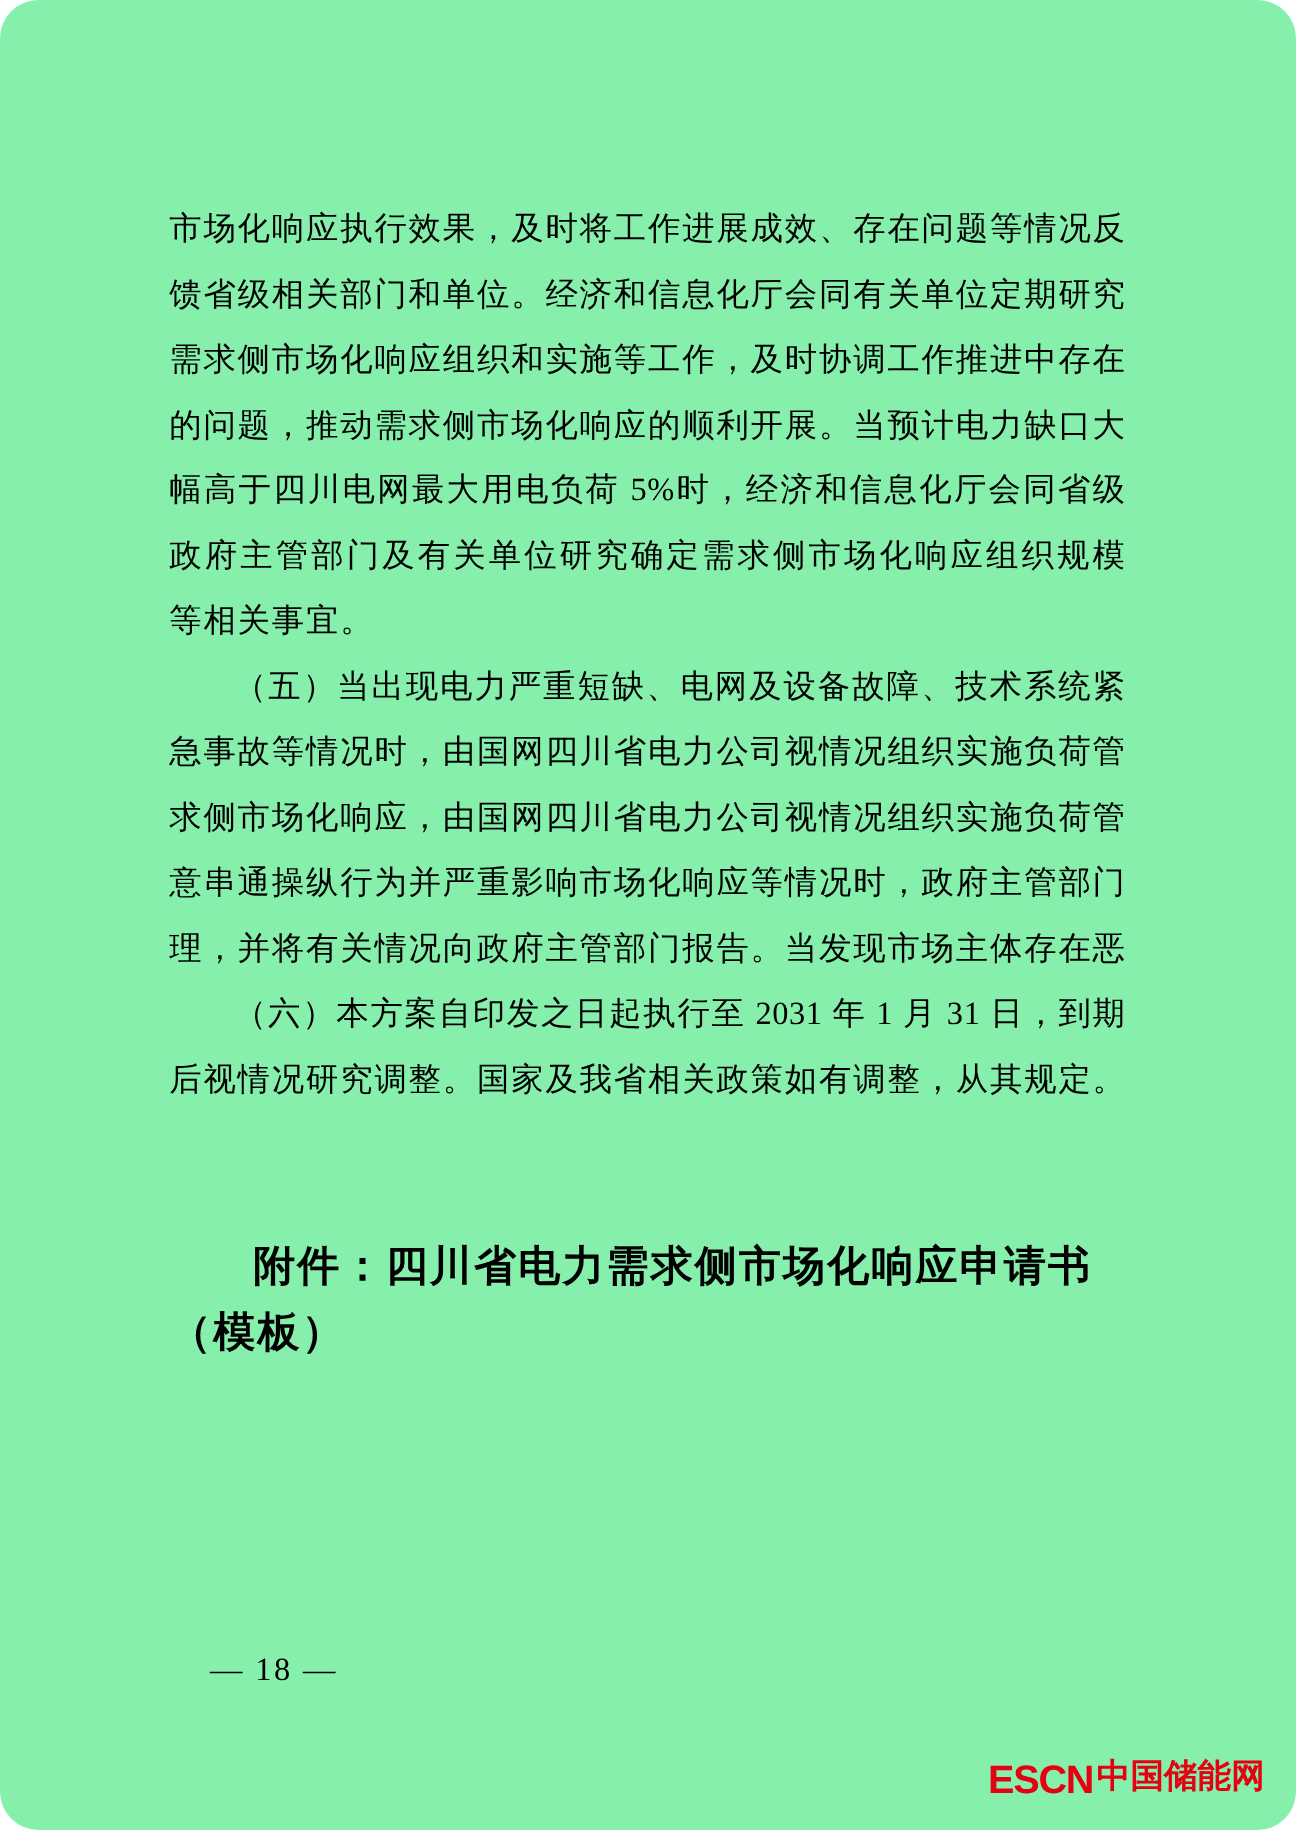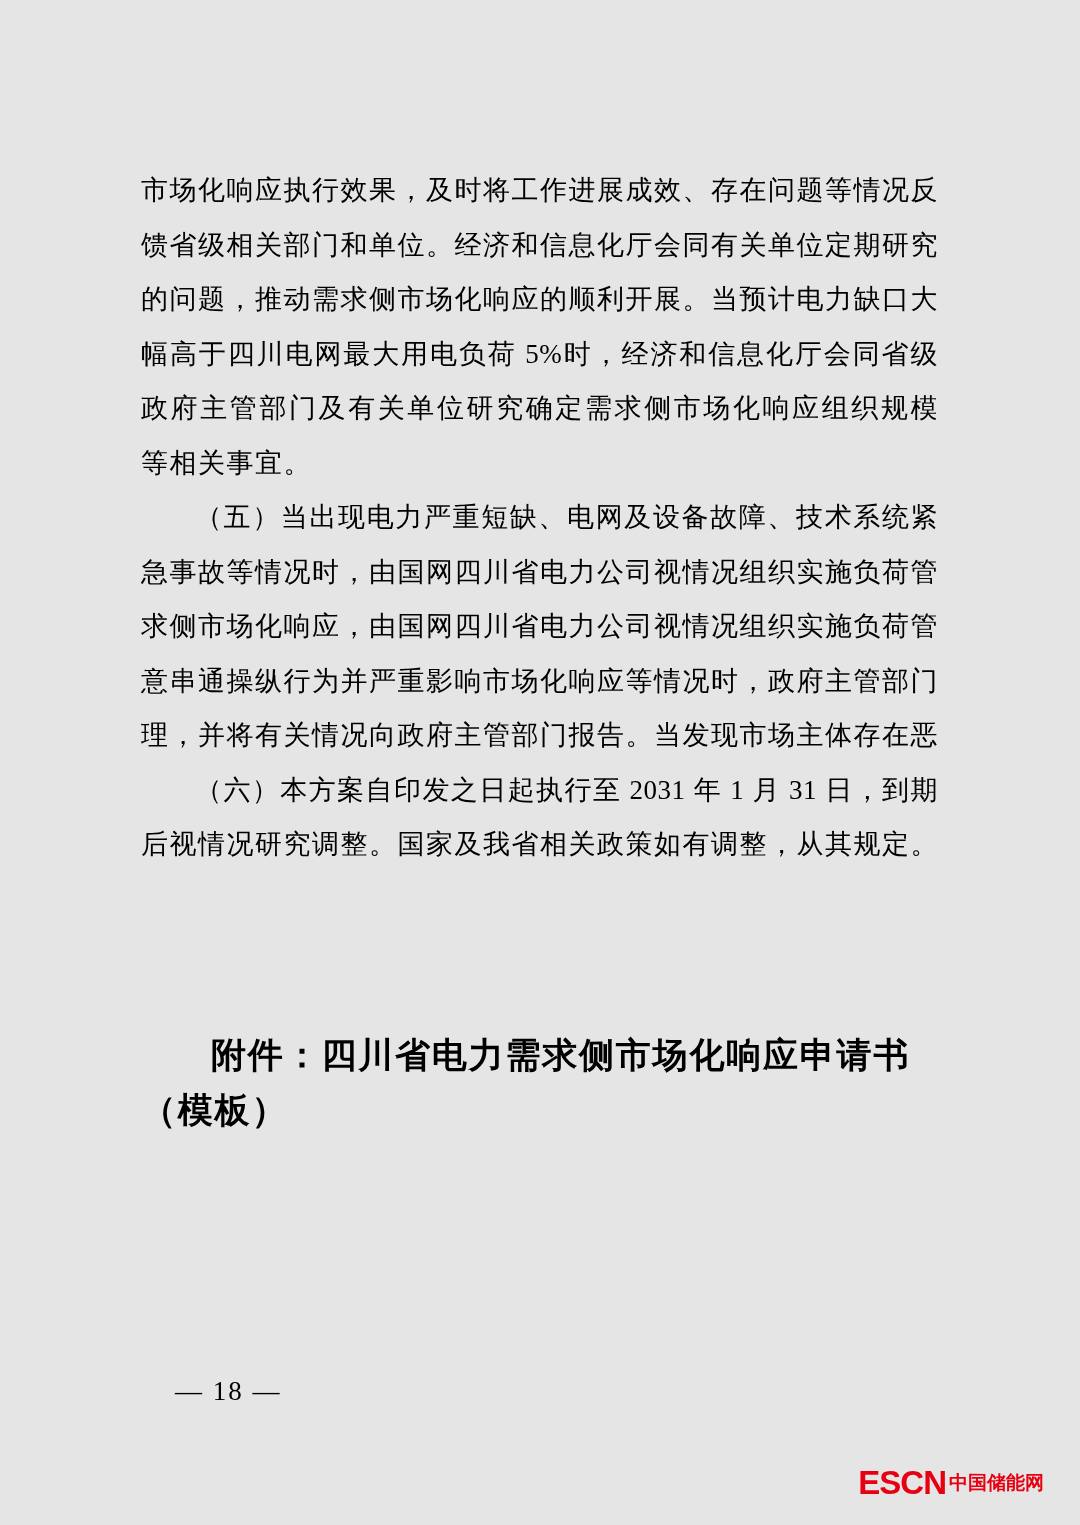--- a/index.html
+++ b/index.html
@@ -48,50 +48,51 @@
   .page-number {
     position: absolute;
     left: 175px;
     top: 1374px;
     font-size: 27px;
     line-height: 34px;
     letter-spacing: 2px;
   }
   .logo {
     position: absolute;
-    right: 36px;
+    right: 26px;
     top: 1466px;
     display: flex;
-    align-items: center;
+    align-items: flex-start;
     white-space: nowrap;
   }
   .logo-latin {
     font-family: "Liberation Sans", "DejaVu Sans", sans-serif;
     font-weight: bold;
     font-size: 33px;
     line-height: 1;
     letter-spacing: -1px;
   }
   .logo-cjk {
     font-family: "Liberation Sans", "DejaVu Sans", sans-serif;
     font-weight: bold;
-    font-size: 19px;
+    font-size: 28px;
     line-height: 1;
     margin-left: 3px;
     letter-spacing: 0px;
   }
 </style>
 </head>
 <body>
 
-<div class="page" style="background: #e5e5e5; color: rgb(0, 0, 0);">
+<div class="page" style="background: #86efac; color: rgb(0, 0, 0); border-radius: 32px;">
 
   <div class="body-text">
     <div class="line justify">市场化响应执行效果，及时将工作进展成效、存在问题等情况反</div>
     <div class="line justify">馈省级相关部门和单位。经济和信息化厅会同有关单位定期研究</div>
+    <div class="line justify">需求侧市场化响应组织和实施等工作，及时协调工作推进中存在</div>
     <div class="line justify">的问题，推动需求侧市场化响应的顺利开展。当预计电力缺口大</div>
     <div class="line justify">幅高于四川电网最大用电负荷 5%时，经济和信息化厅会同省级</div>
     <div class="line justify">政府主管部门及有关单位研究确定需求侧市场化响应组织规模</div>
     <div class="line short">等相关事宜。</div>
     <div class="line justify indent">（五）当出现电力严重短缺、电网及设备故障、技术系统紧</div>
     <div class="line justify">急事故等情况时，由国网四川省电力公司视情况组织实施负荷管</div>
     <div class="line justify">求侧市场化响应，由国网四川省电力公司视情况组织实施负荷管</div>
     <div class="line justify">意串通操纵行为并严重影响市场化响应等情况时，政府主管部门</div>
     <div class="line justify">理，并将有关情况向政府主管部门报告。当发现市场主体存在恶</div>
     <div class="line justify indent">（六）本方案自印发之日起执行至 2031 年 1 月 31 日，到期</div>

